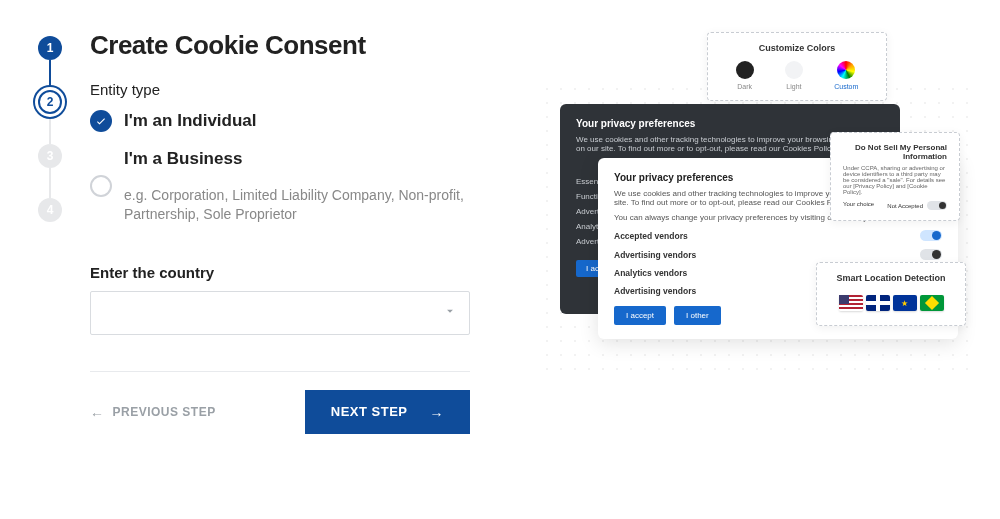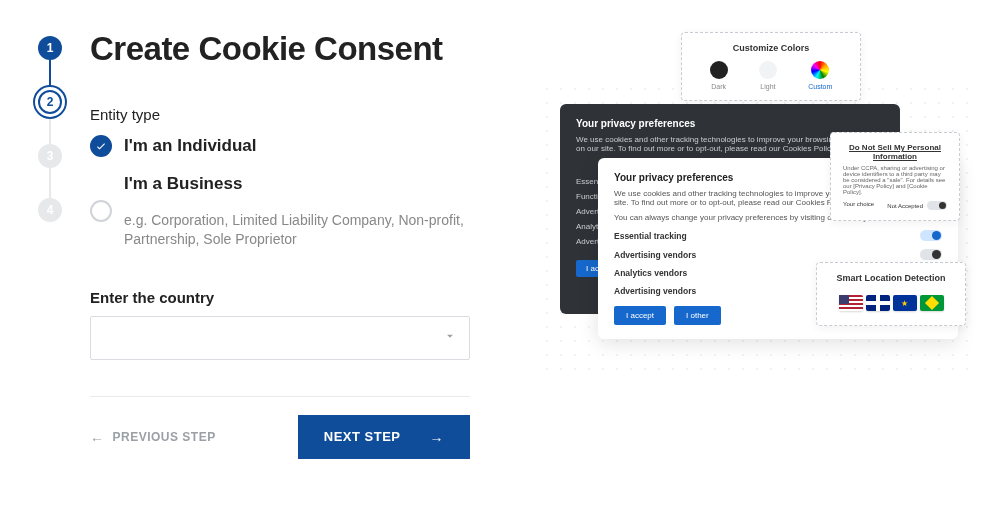--- a/index.html
+++ b/index.html
@@ -20,21 +20,21 @@
     font-size: 12px; font-weight: 700;
     margin-bottom: 0;
     position: relative;
   }
   .step.done { background:#0f4c9a; color:#fff; }
   .step.current { background:#fff; color:#0f4c9a; border:2px solid #0f4c9a; box-shadow:0 0 0 3px #fff,0 0 0 5px #0f4c9a; }
   .step.future { background:#e7e8ea; color:#fff; }
   .line { width:2px; height:30px; background:#0f4c9a; }
   .line.muted { background:#e7e8ea; }
   .form { width:430px; padding-left:10px; }
-  h1 { font-size:33px; font-weight:800; letter-spacing:-0.5px; margin-bottom:38px; }
+  h1 { font-size:26px; font-weight:800; letter-spacing:-0.5px; margin-bottom:20px; }
   .label { font-size:15px; font-weight:400; margin-bottom:12px; }
   .radio-row { display:flex; align-items:center; margin-bottom:16px; }
   .radio {
     width:22px; height:22px; border-radius:50%; margin-right:12px; flex:0 0 22px;
     display:flex; align-items:center; justify-content:center;
   }
   .radio.checked { background:#0f4c9a; }
   .radio.checked svg { width:12px; height:12px; }
   .radio.unchecked { border:2px solid #d0d3d8; }
   .radio-label { font-size:17px; font-weight:700; color:#222; line-height:22px; }
@@ -43,21 +43,21 @@
   .select {
     width:380px; height:44px; border:1px solid #d9dce0; border-radius:2px;
     display:flex; align-items:center; justify-content:flex-end; padding:0 12px;
     background:#fff;
   }
   .select .chev { color:#9aa0a6; }
   .divider { width:380px; height:1px; background:#e8eaed; margin-top:36px; }
   .actions { width:380px; display:flex; align-items:center; justify-content:space-between; margin-top:18px; }
   .prev { display:flex; align-items:center; color:#9aa0a6; font-size:12px; font-weight:700; letter-spacing:0.5px; cursor:pointer; }
   .prev .arr { margin-right:8px; font-size:14px; }
-  .next { background:#0f4c9a; color:#fff; font-size:13px; font-weight:700; letter-spacing:0.5px; padding:14px 26px; border:none; display:flex; align-items:center; cursor:pointer;gap:7px; }
+  .next { background:#0f4c9a; color:#fff; font-size:13px; font-weight:700; letter-spacing:0.5px; padding:14px 26px; border:none; display:flex; align-items:center; cursor:pointer; }
   .next .arr { margin-left:22px; font-size:14px; }
 
   
   .illus { position:absolute; left:560px; top:32px; width:420px; height:360px; }
   .dots {
     position:absolute; left:-20px; top:50px; width:430px; height:300px;
     background-image: radial-gradient(circle, rgba(0,0,0,0.05) 1px, transparent 1px);
     background-size: 14px 14px;
     z-index:0;
   }
@@ -82,30 +82,30 @@
   .toggle.on .knob { right:1px; background:#1668cc; }
   .toggle.off .knob { right:1px; }
   .panel-light .btns { margin-top:10px; display:flex; align-items:center; }
   .panel-light .b { background:#1668cc; color:#fff; font-size:8px; padding:5px 12px; border-radius:2px; margin-right:8px; }
   .panel-light .close { margin-left:auto; font-size:8px; color:#333; }
   .card {
     background:#fff; border:1px dashed #c8ccd2; border-radius:4px; padding:10px 12px;
     box-shadow:0 2px 10px rgba(0,0,0,0.06); position:absolute; z-index:4;
   }
   .card .title { font-size:9px; font-weight:700; color:#333; text-align:center; margin-bottom:8px; }
-  .card.colors { left:121px; top:0; width:180px; }
+  .card.colors { left:147px; top:0; width:180px; }
   .swatches { display:flex; justify-content:space-around; }
   .sw { display:flex; flex-direction:column; align-items:center; font-size:7px; color:#888; }
   .sw .c { width:18px; height:18px; border-radius:50%; margin-bottom:4px; }
   .sw .dark { background:#222; }
   .sw .light { background:#f2f3f5; }
   .sw .custom { background: conic-gradient(red,orange,yellow,green,cyan,blue,magenta,red); }
   .sw.sel { color:#1668cc; }
   .card.sell { left:270px; top:100px; width:130px; font-size:6px; color:#666; }
-  .card.sell .title { text-align:center; font-size:8px; margin-bottom:4px;text-decoration:underline; }
+  .card.sell .title { text-align:right; font-size:8px; margin-bottom:4px; }
   .card.sell .foot { display:flex; justify-content:space-between; margin-top:6px; font-size:6px; color:#333; }
   .pill { width:20px; height:9px; border-radius:5px; background:#e0e3e7; position:relative; }
   .pill .k { position:absolute; right:1px; top:1px; width:7px; height:7px; border-radius:50%; background:#333; }
   .card.loc { left:256px; top:230px; width:150px; }
   .flags { display:flex; flex-wrap:wrap; justify-content:space-around; row-gap:10px; padding:4px 8px; }
   .flag { width:24px; height:16px; border-radius:2px; box-shadow:0 1px 2px rgba(0,0,0,0.15); background:#ccc; }
   .flag.us { background:linear-gradient(#b22234 50%, #fff 50%); background-size:100% 4px; position:relative; }
   .flag.us::before { content:""; position:absolute; left:0; top:0; width:10px; height:9px; background:#3c3b6e; }
   .flag.uk { background:#00247d; position:relative; overflow:hidden; }
   .flag.uk::before, .flag.uk::after { content:""; position:absolute; background:#fff; }
@@ -210,21 +210,21 @@
     <div class="row">Advertising</div>
     <span class="btn">I accept</span>
   </div>
 
   <div class="panel-light">
     <div class="h">Your privacy preferences</div>
     <div>We use cookies and other tracking technologies to improve your browsing experience on our site. To find out more or to opt-out, please read our Cookies Policy.</div>
     <div style="height:6px"></div>
     <div>You can always change your privacy preferences by visiting our Privacy Preferences.</div>
     <div class="row">
-        <span>Essential tracking</span>
+        <span>Accepted vendors</span>
         <span class="toggle on">
           <span class="knob"></span>
         </span>
       </div>
     <div class="row">
         <span>Advertising vendors</span>
         <span class="toggle off">
           <span class="knob"></span>
         </span>
       </div>

